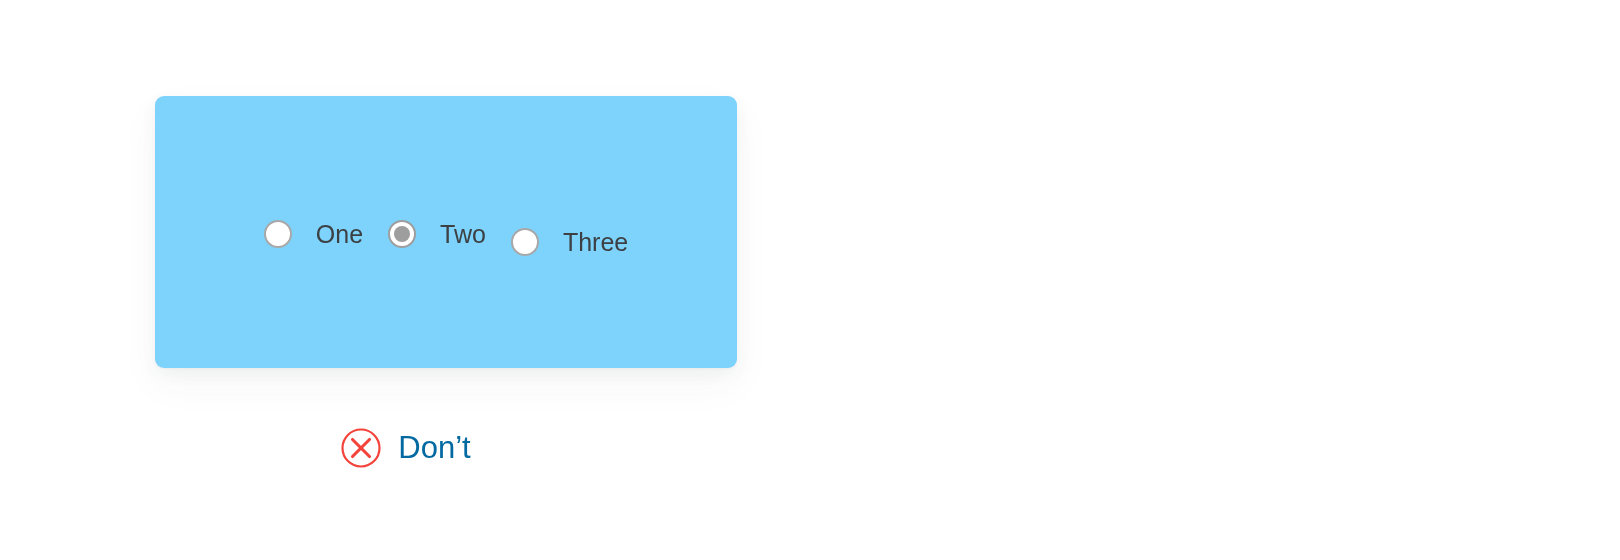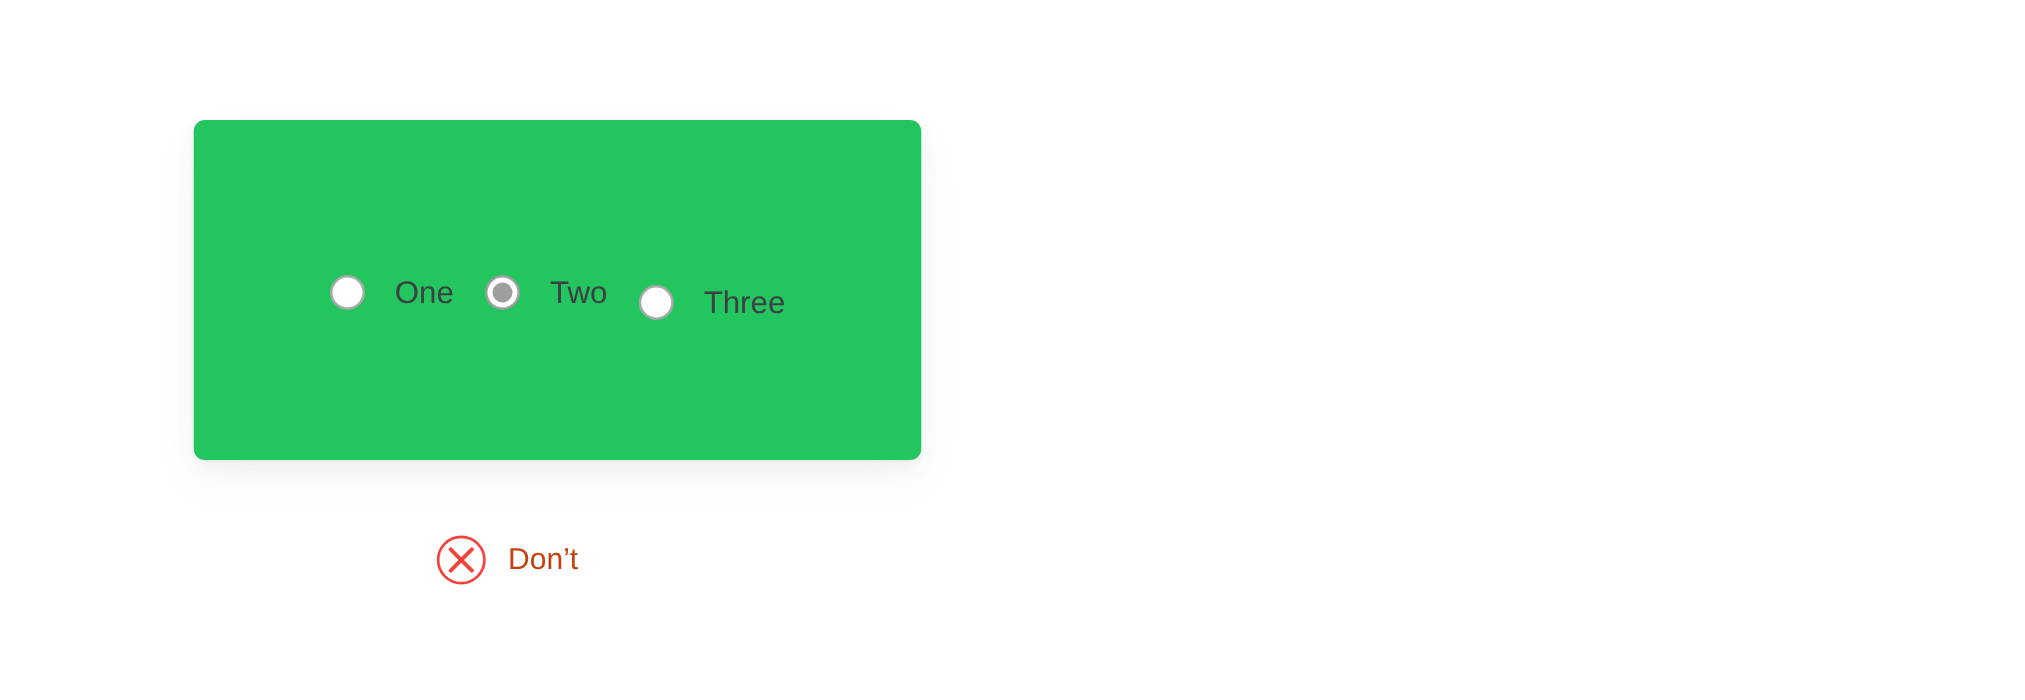--- a/index.html
+++ b/index.html
@@ -27,21 +27,21 @@
     height: 560px;
   }
   .example--dont { left: 0px;   width: 810px; }
   .example--do   { left: 810px; width: 810px; }
 
   
   .card {
     position: absolute;
     top: 96px;
     height: 272px;
-    background: #22c55e;
+    background: #7dd3fc;
     border-radius: 9px;
     box-shadow:
       0 1px 2px rgba(60, 64, 67, 0.035),
       0 6px 16px rgba(60, 64, 67, 0.055),
       0 16px 40px rgba(60, 64, 67, 0.045);
     display: flex;
     align-items: center;
     box-sizing: border-box;
   }
   .card--dont { left: 155px; width: 582px; justify-content: center; }
@@ -105,23 +105,23 @@
   }
   .verdict--dont { left: 0; width: 810px; justify-content: center; padding-right: 0px; }
 
   .verdict-icon {
     width: 44px;
     height: 44px;
     flex: 0 0 44px;
     display: block;
   }
   .verdict-label {
-    font-size: 24px;
+    font-size: 31px;
     line-height: 44px;
-    color: #c2410c;
+    color: #0369a1;
     margin-left: 15px;
     white-space: nowrap;
     font-family: "Liberation Sans", sans-serif;
   }
 </style>
 </head>
 <body>
 
 <div class="stage">
 

